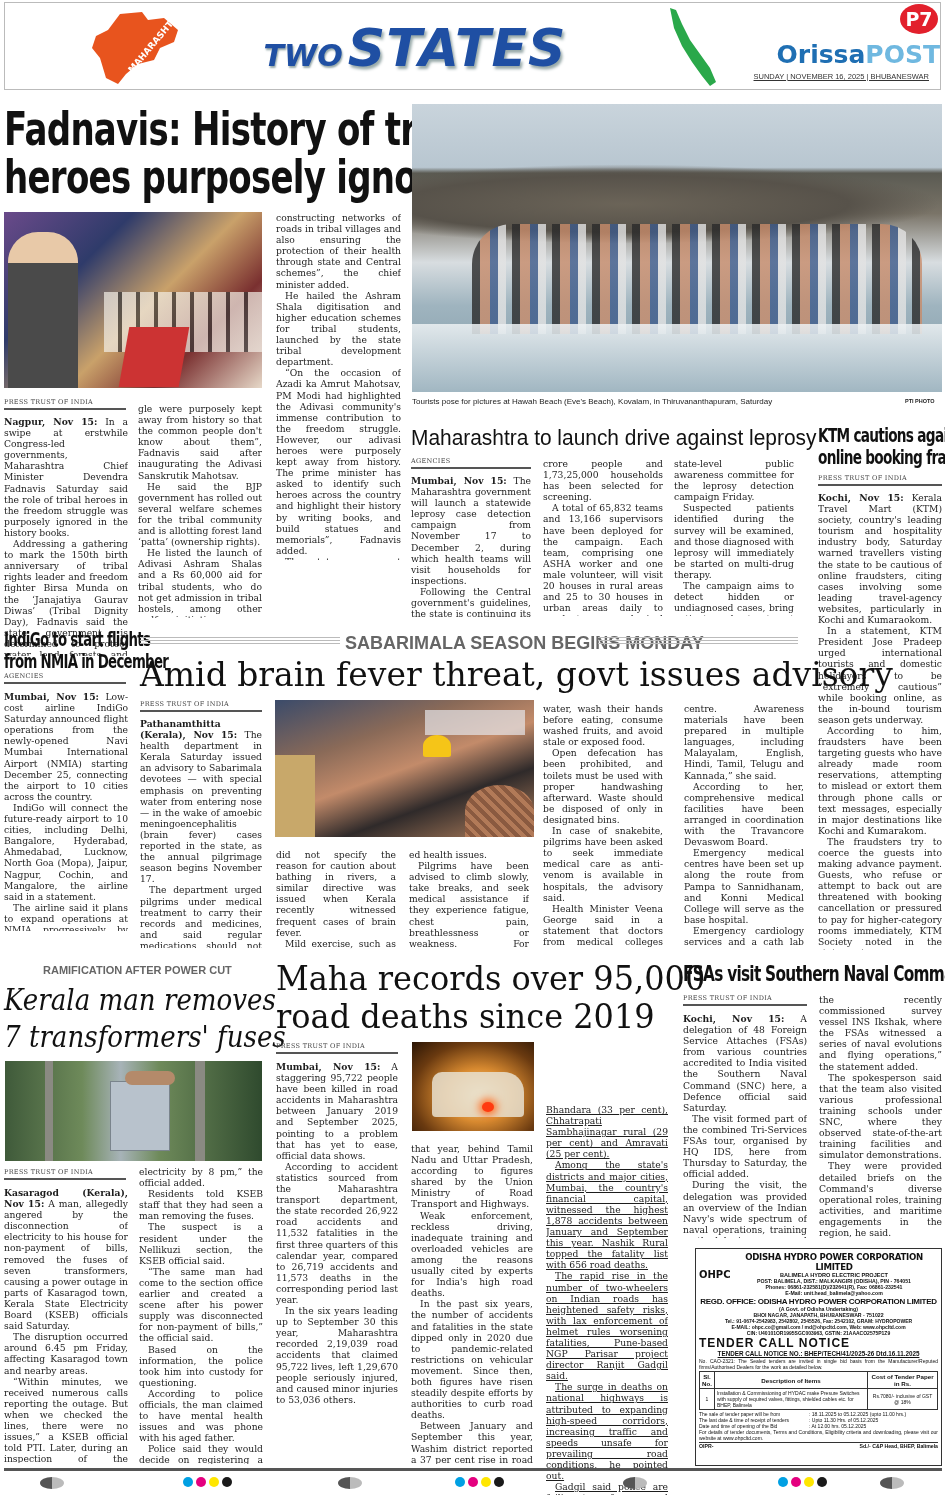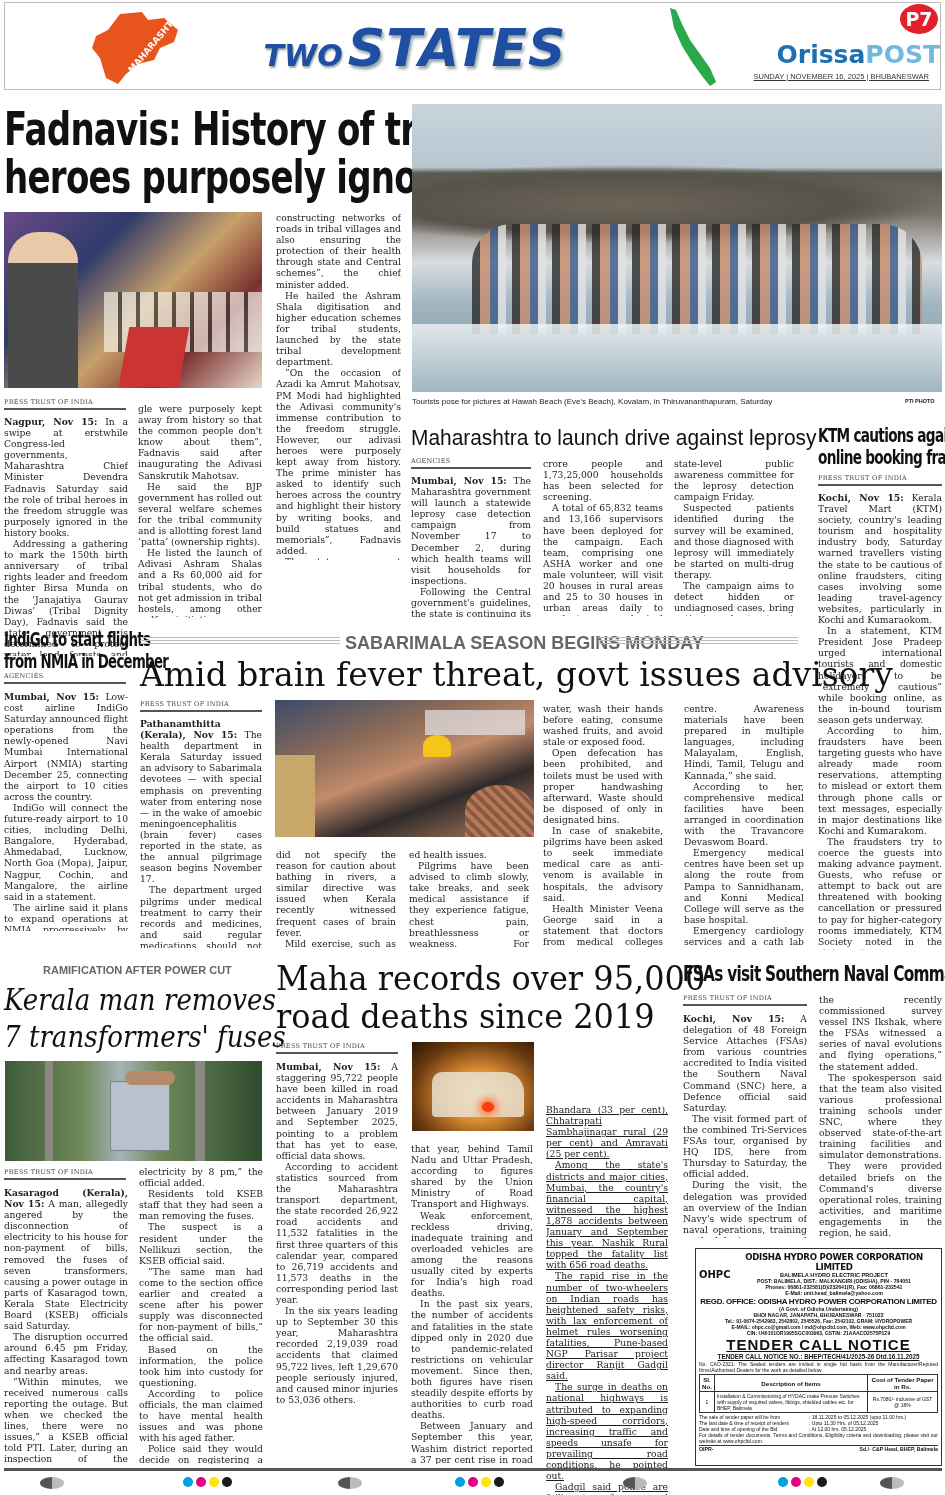--- a/index.html
+++ b/index.html
@@ -262,21 +262,21 @@
       <div style="font-size:5.2px;font-weight:bold;">Phones: 06861-232581(D)/232641(R), Fax: 06861-232541</div>
       <div style="font-size:5.2px;font-weight:bold;">E-Mail: unit.head_balimela@yahoo.com</div>
     </div>
   </div>
   <div style="text-align:center;font-size:8px;font-weight:bold;margin-top:1px;letter-spacing:-0.3px;">REGD. OFFICE: ODISHA HYDRO POWER CORPORATION LIMITED</div>
   <div style="text-align:center;font-size:5.2px;font-weight:bold;">(A Govt. of Odisha Undertaking)</div>
   <div style="text-align:center;font-size:5.2px;font-weight:bold;">BHOI NAGAR, JANAPATH, BHUBANESWAR - 751022</div>
   <div style="text-align:center;font-size:5px;font-weight:bold;">Tel.: 91-0674-2542983, 2542802, 2545526, Fax: 2542102, GRAM: HYDROPOWER</div>
   <div style="text-align:center;font-size:5px;font-weight:bold;">E-MAIL: ohpc.co@gmail.com / md@ohpcltd.com, Web: www.ohpcltd.com</div>
   <div style="text-align:center;font-size:5px;font-weight:bold;">CIN: U40101OR1995SGC003963, GSTIN: 21AAACO2575P1Z9</div>
-  <div style="text-align:center;font-size:15px;font-weight:bold;text-decoration:underline;letter-spacing:1px;">TENDER CALL NOTICE</div>
+  <div style="text-align:left;font-size:12px;font-weight:bold;letter-spacing:1px;">TENDER CALL NOTICE</div>
   <div style="text-align:center;font-size:6.3px;font-weight:bold;text-decoration:underline;">TENDER CALL NOTICE NO.: BHEP/TECH/41/2025-26 Dtd.16.11.2025</div>
   <div style="font-size:5px;text-align:justify;margin-top:1px;">No. CAO-2321: The Sealed tenders are invited in single bid basis from the Manufacturer/Reputed firms/Authorised Dealers for the work as detailed below.</div>
   <table style="margin-top:1px;">
     <tbody>
         <tr>
       <th style="width:14px;">Sl. No.</th>
       <th>Description of Items</th>
       <th style="width:70px;">Cost of Tender Paper in Rs.</th>
     </tr>
     <tr>

